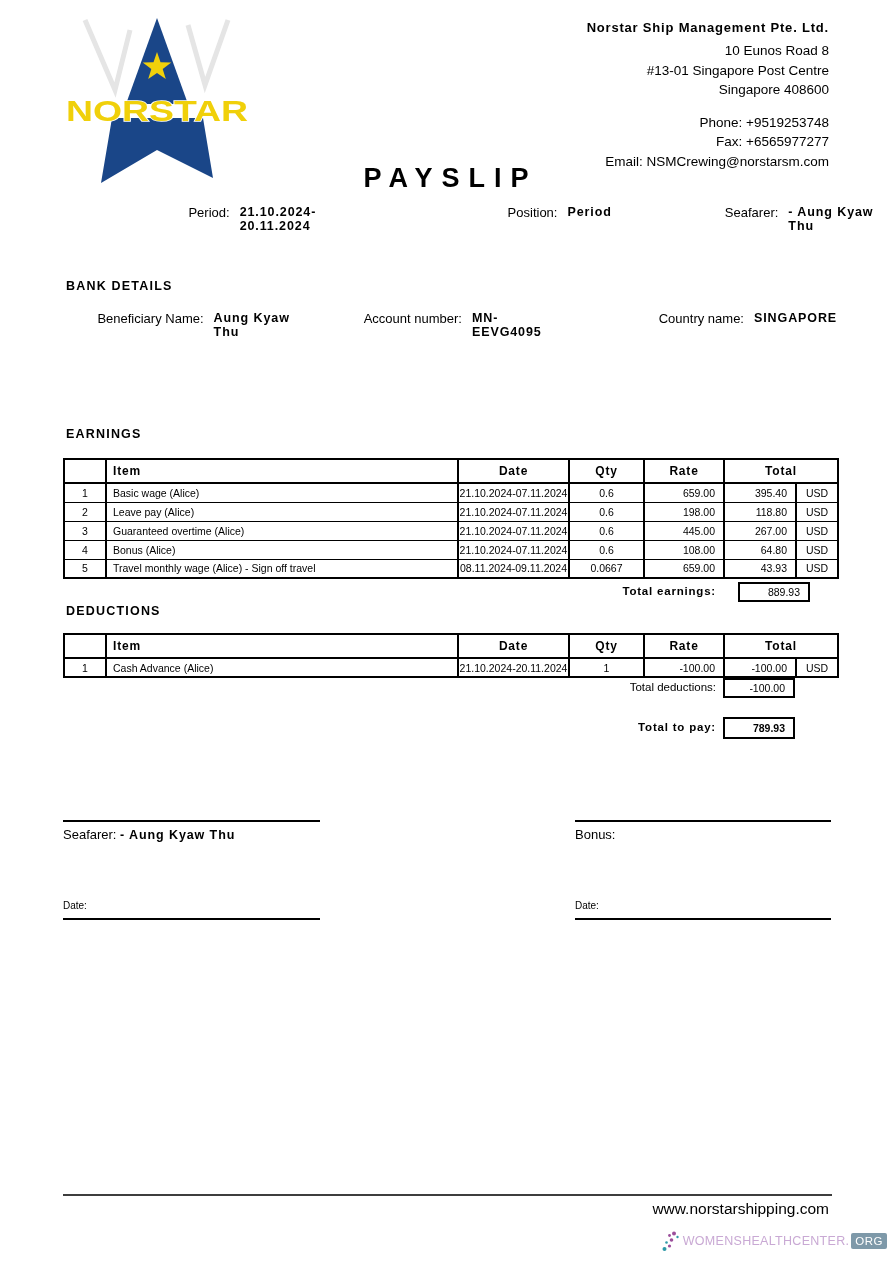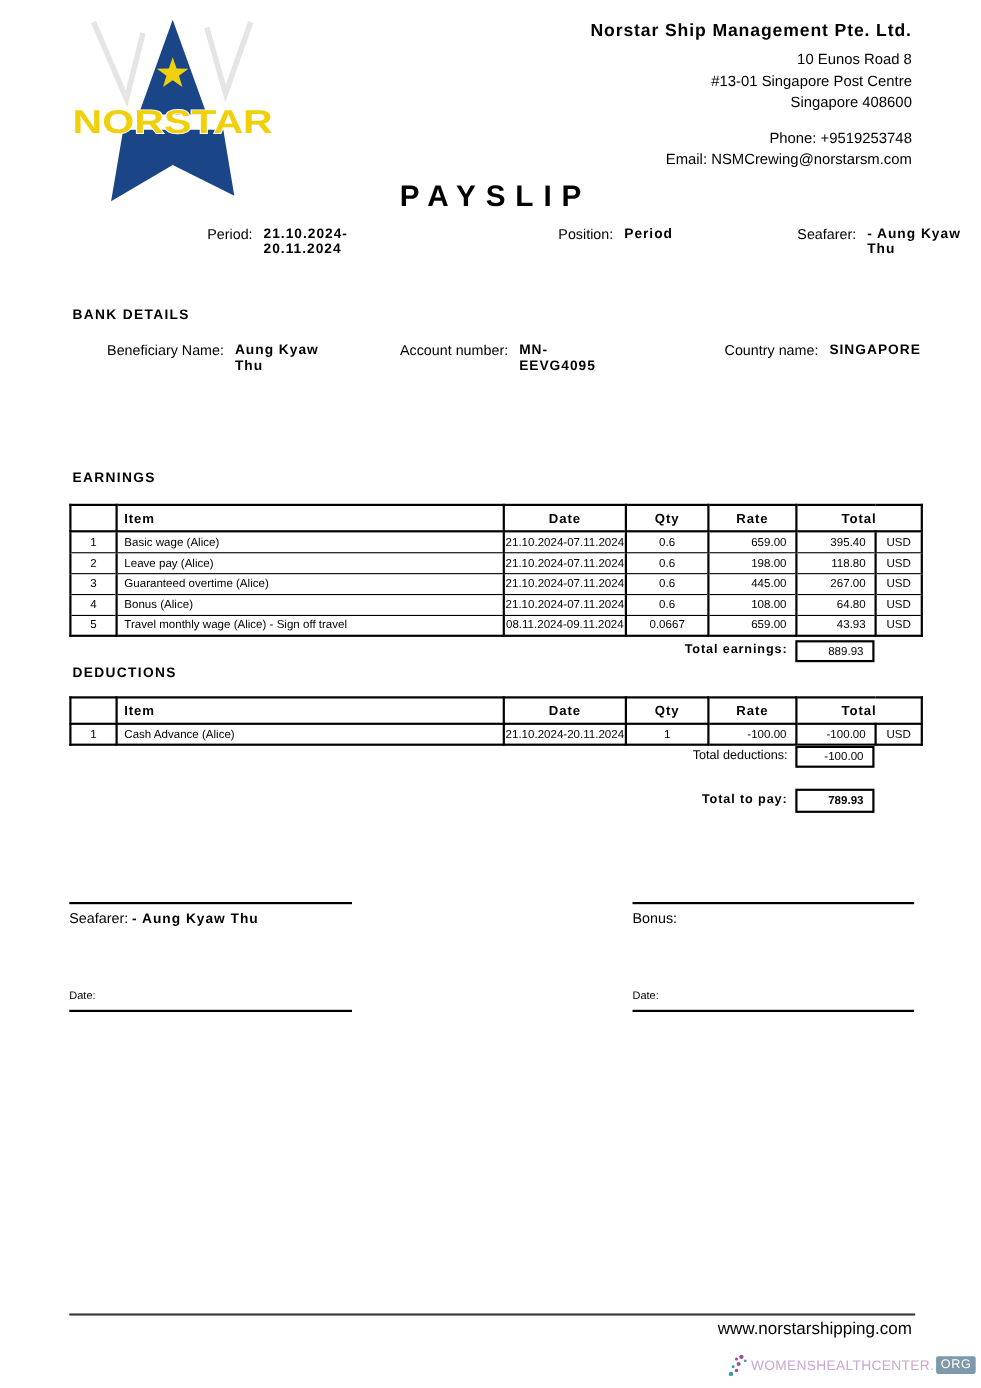--- a/index.html
+++ b/index.html
@@ -5,21 +5,21 @@
   * { margin:0; padding:0; box-sizing:border-box; }
   html,body { background:#fff; }
   body {
     width:892px; height:1262px; position:relative;
     font-family:"Liberation Sans", sans-serif; color:#000; overflow:hidden;
   }
   .abs { position:absolute; }
 
   
   .company { right:63px; top:20px; text-align:right; }
-  .company-name { font-size:16px; font-weight:bold; letter-spacing:0.8px; margin-bottom:6px; }
+  .company-name { font-size:13px; font-weight:bold; letter-spacing:0.8px; margin-bottom:6px; }
   .addr-line { font-size:13.5px; line-height:19.5px; }
   .contact { margin-top:13px; }
 
   
   .payslip-title { left:0; top:163px; width:892px; text-align:center;
     font-size:27px; font-weight:bold; letter-spacing:9px; padding-left:9px; }
 
   
   .rows { display:flex; flex-direction:row; }
   .row { display:flex; height:23.5px; align-items:flex-start; }
@@ -85,20 +85,21 @@
   <text x="97" y="107" text-anchor="middle" font-family="Liberation Sans, sans-serif" font-size="30" font-weight="bold" fill="#f0d00a" stroke="#ffffff" stroke-width="1.6" paint-order="stroke" textLength="182" lengthAdjust="spacingAndGlyphs">NORSTAR</text>
 </svg>
 
 <div class="abs company">
   <div class="company-name">Norstar Ship Management Pte. Ltd.</div>
   <div class="addr-line">10 Eunos Road 8</div>
   <div class="addr-line">#13-01 Singapore Post Centre</div>
   <div class="addr-line">Singapore 408600</div>
   <div class="contact">
     <div class="addr-line">Phone: +9519253748</div>
+    <div class="addr-line">Fax: +6565977277</div>
     <div class="addr-line">Email: NSMCrewing@norstarsm.com</div>
   </div>
 </div>
 
 <div class="abs payslip-title">PAYSLIP</div>
 
 <div class="abs rows info-rows">
   <div class="row">
     <span class="lbl">Period:</span>
     <span class="val">21.10.2024-20.11.2024</span>
@@ -194,21 +195,21 @@
     <td class="c-item">Travel monthly wage (Alice) - Sign off travel</td>
     <td>08.11.2024-09.11.2024</td>
     <td>0.0667</td>
     <td class="c-rate">659.00</td>
     <td class="c-total">43.93</td>
     <td>USD</td>
   </tr>
 </tbody>
   </table>
 <div class="abs tot-label bold" style="top:585px;">Total earnings:</div>
-<div class="abs tot-box" style="top:582px; height:20px;">
+<div class="abs tot-box" style="top:582px; height:20px;margin-left:15px;">
   <span>889.93</span>
 </div>
 
 <div class="abs section-heading h-ded">DEDUCTIONS</div>
 <table class="abs t-ded">
   <colgroup>
       <col style="width:42px">
       <col style="width:352px">
       <col style="width:111px">
       <col style="width:75px">

